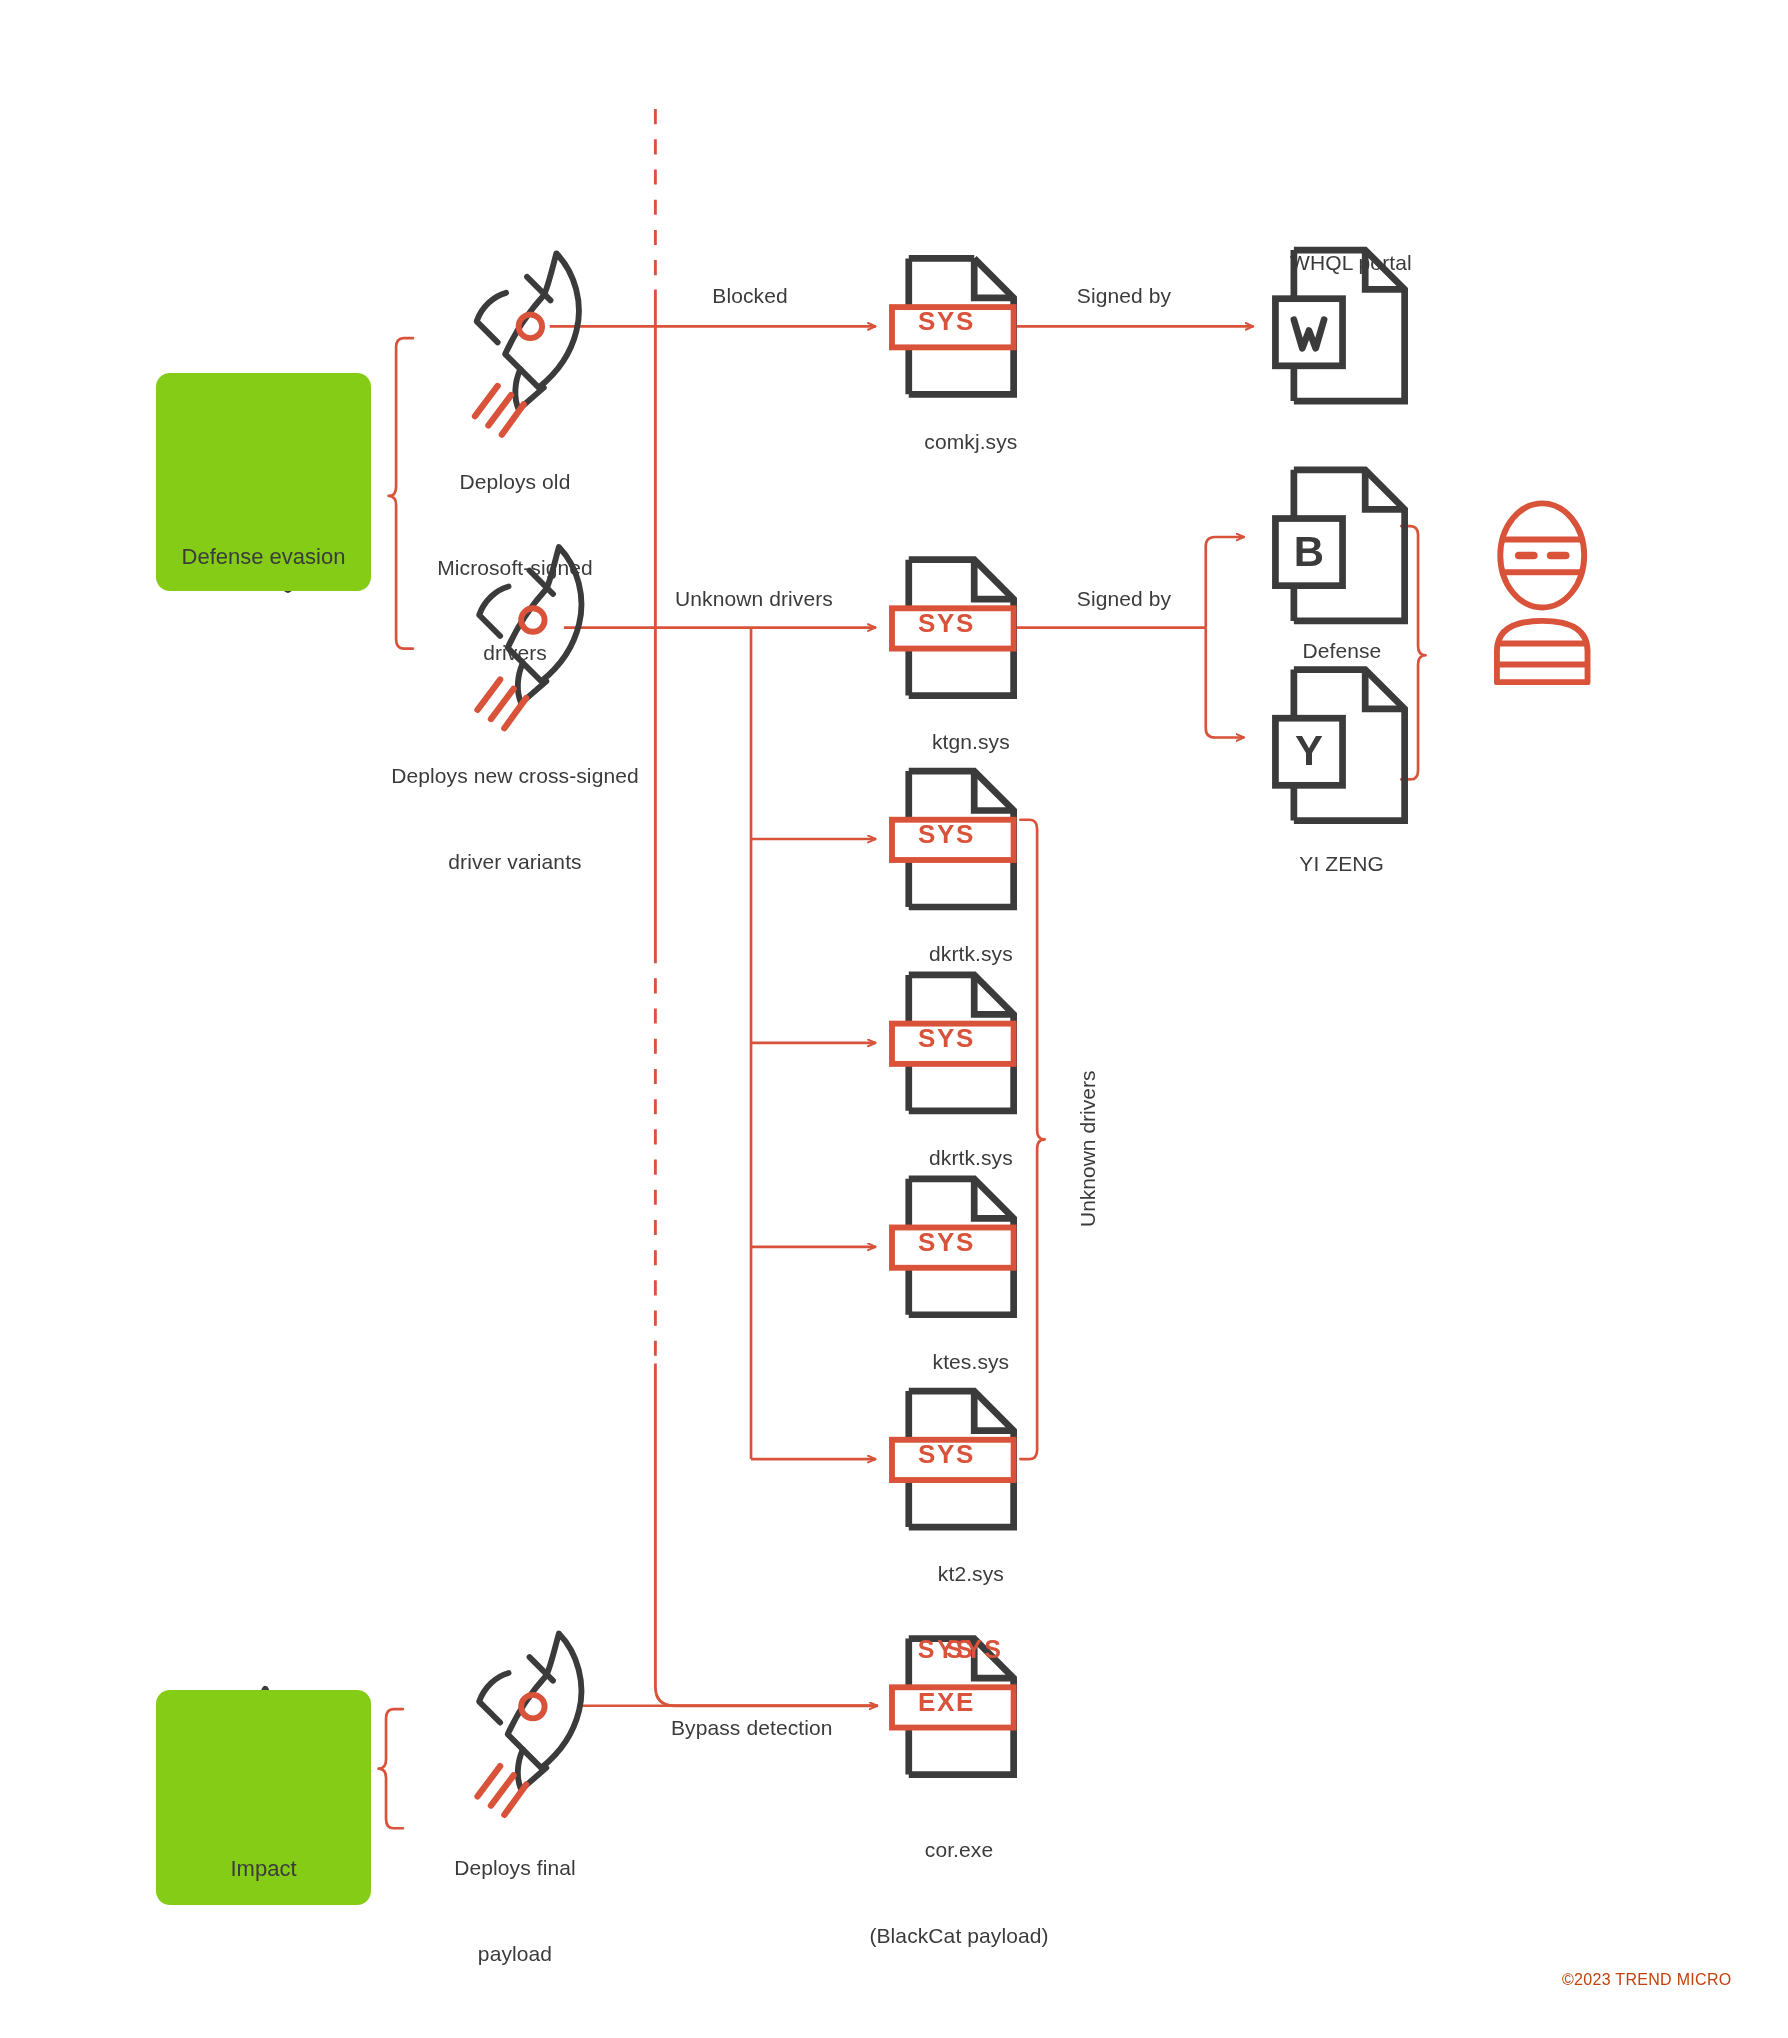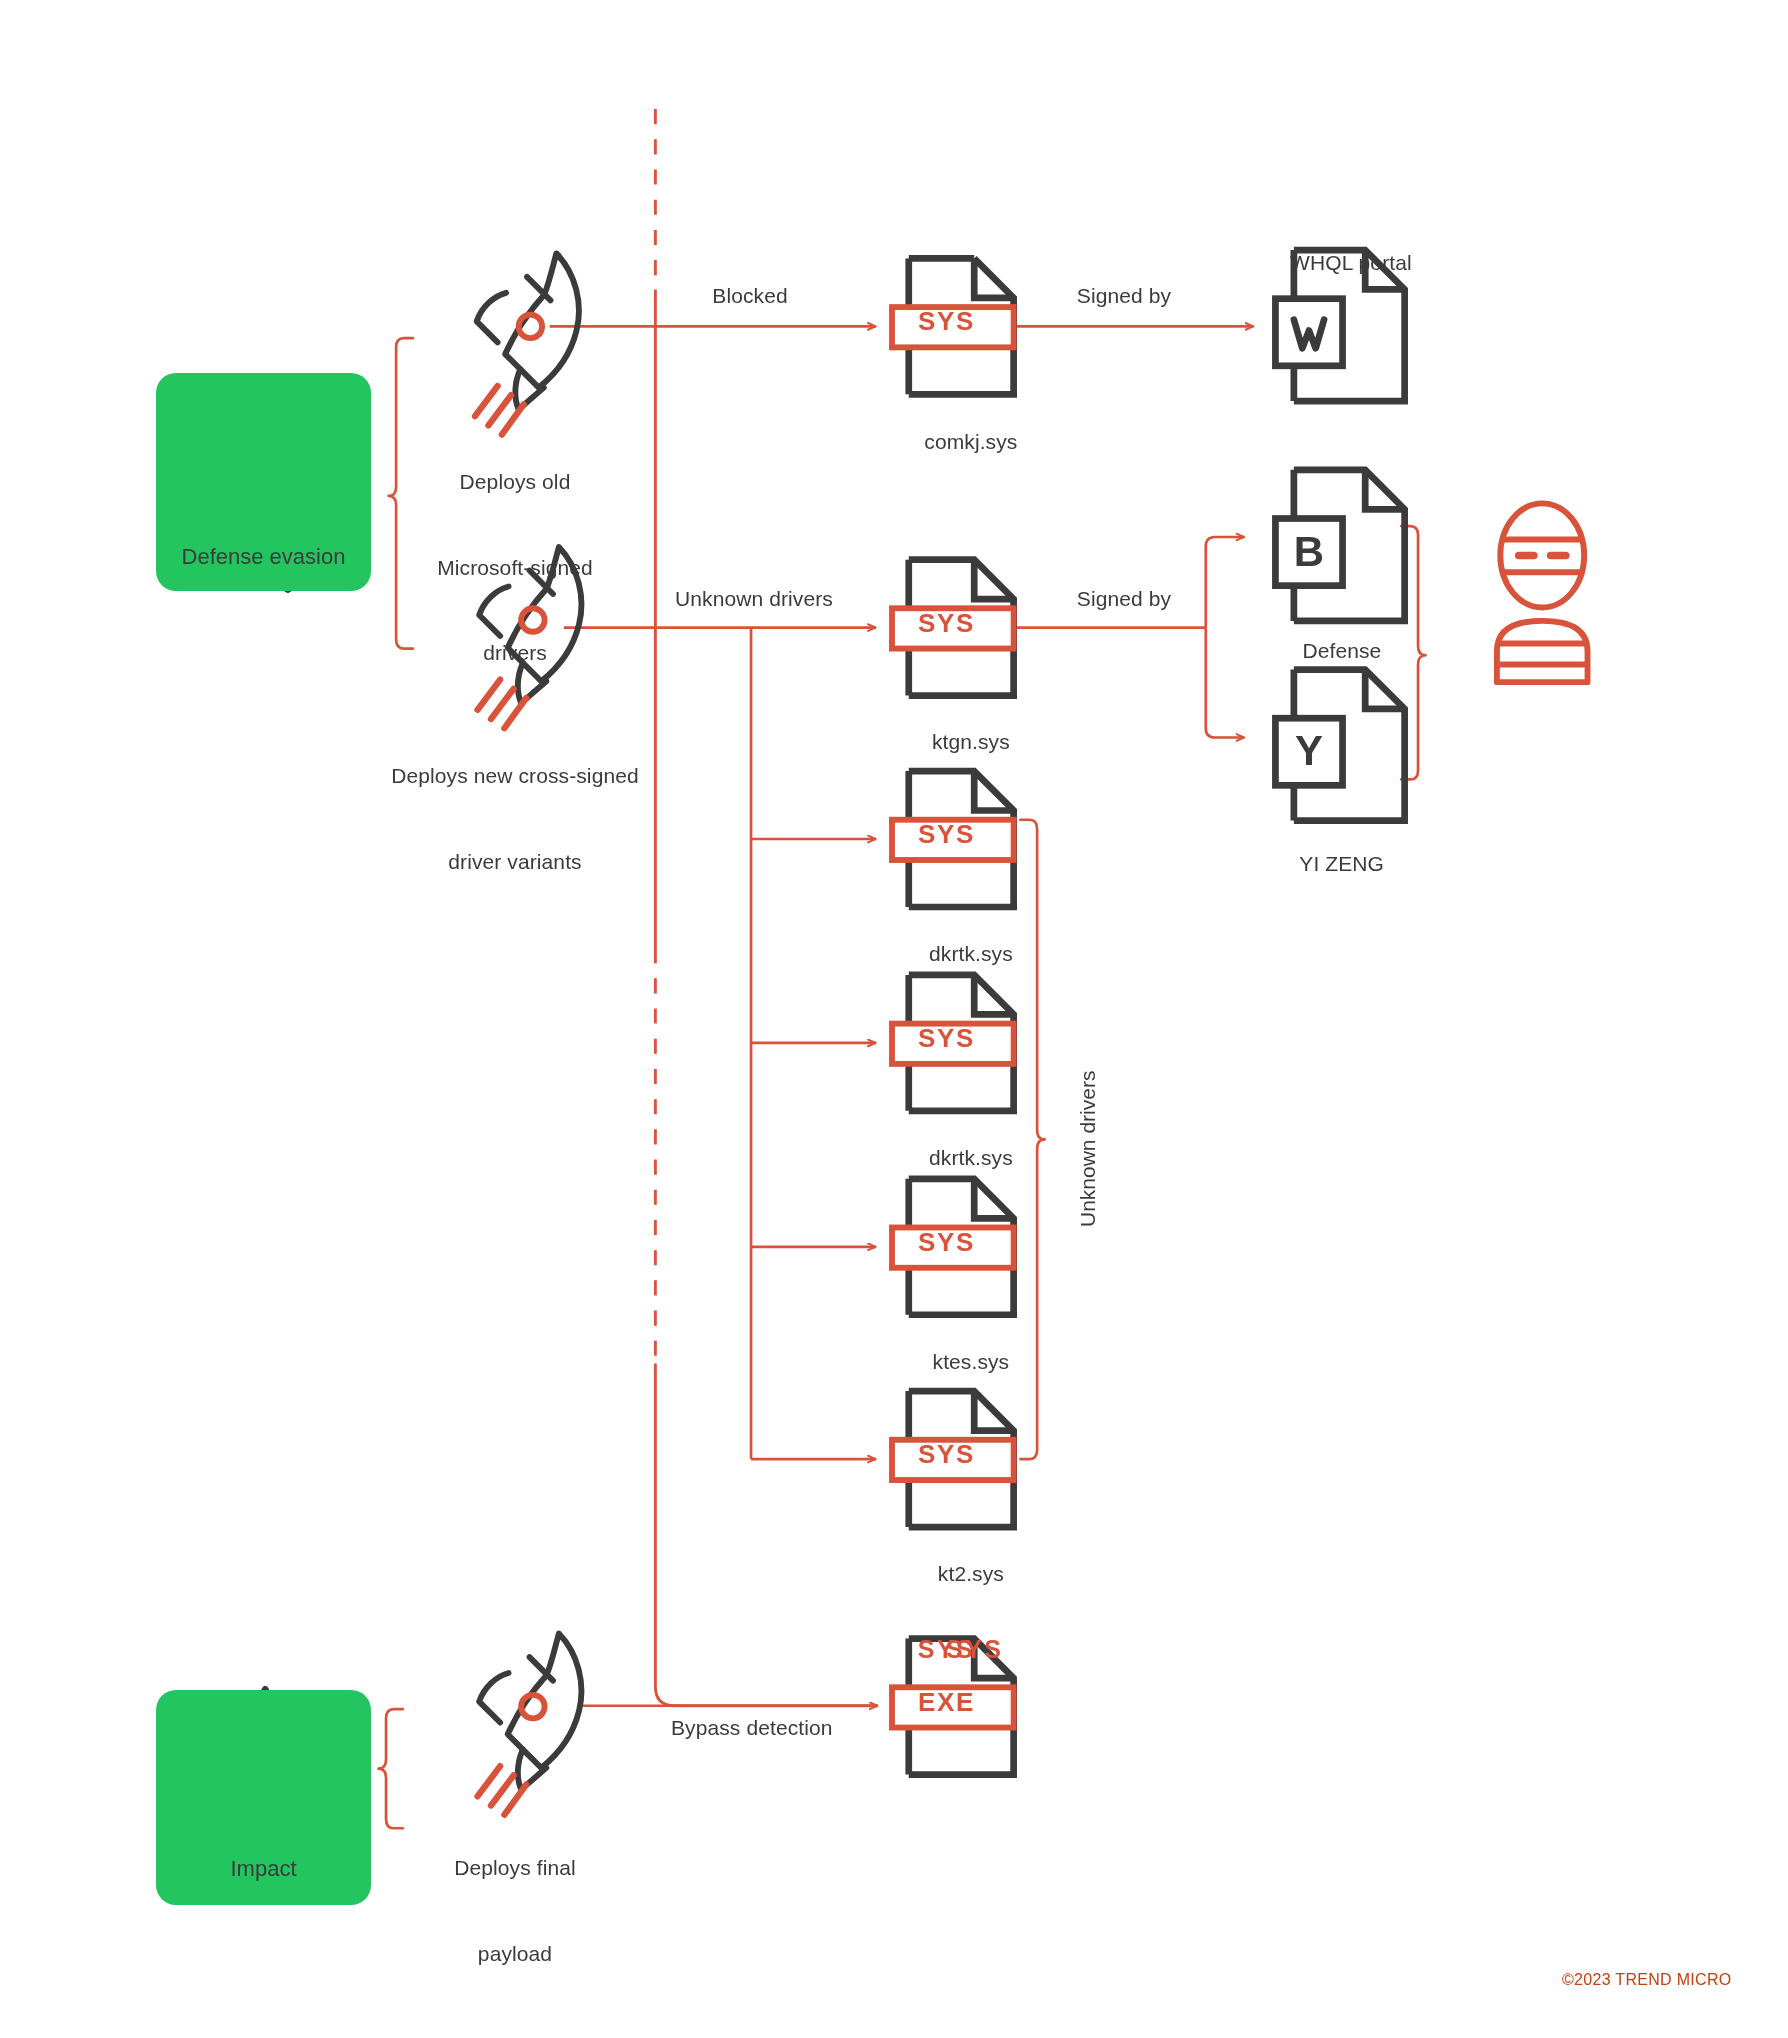--- a/index.html
+++ b/index.html
@@ -25,22 +25,22 @@
     color: #3b3b3b;
     font-size: 21px;
     line-height: 28.5px;
     white-space: pre;
     text-align: center;
     letter-spacing: 0.1px;
   }
   .lbl.center { transform: translateX(-50%); }
   .stage-box {
     position: absolute;
-    background: #22c55e;
-    border-radius: 20px;
+    background: #84cc16;
+    border-radius: 14px;
     display: flex;
     flex-direction: column;
     align-items: center;
     justify-content: center;
   }
   .stage-label {
     color: #3b3b3b;
     font-size: 22px;
     margin-top: 8.4px;
   }
@@ -308,20 +308,24 @@
   </div>
   <div class="lbl center" style="left:959px; top:1115px;">
     <span>dkrtk.sys</span>
   </div>
   <div class="lbl center" style="left:959px; top:1319px;">
     <span>ktes.sys</span>
   </div>
   <div class="lbl center" style="left:959px; top:1531px;">
     <span>kt2.sys</span>
   </div>
+  <div class="lbl center" style="left:959px; top:1779px;">
+    <div>cor.exe</div>
+    <div>(BlackCat payload)</div>
+  </div>
 
   <div class="lbl center" style="left:1339px; top:220px;">
     <span>WHQL portal</span>
   </div>
   <div class="lbl center" style="left:1330px; top:608px;">
     <span>Defense</span>
   </div>
   <div class="lbl center" style="left:1330px; top:821px;">
     <span>YI ZENG</span>
   </div>

